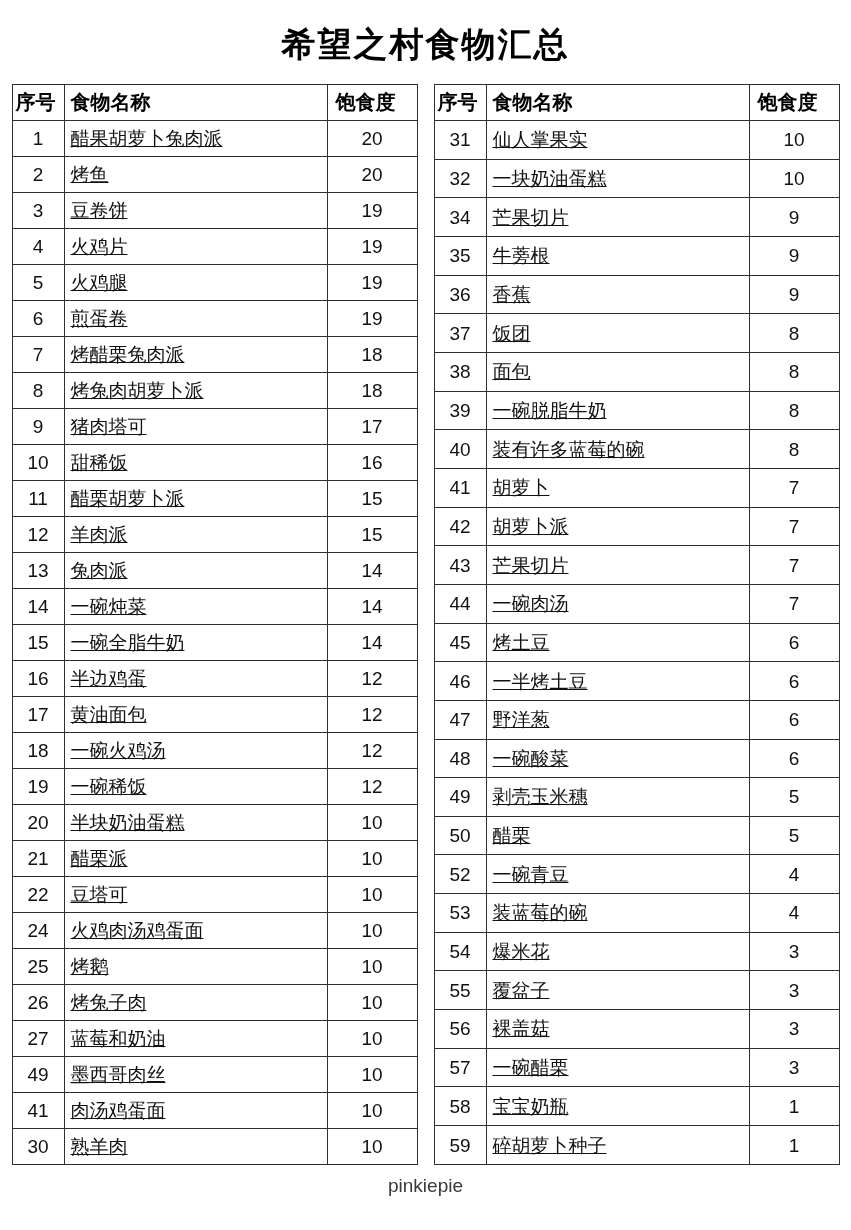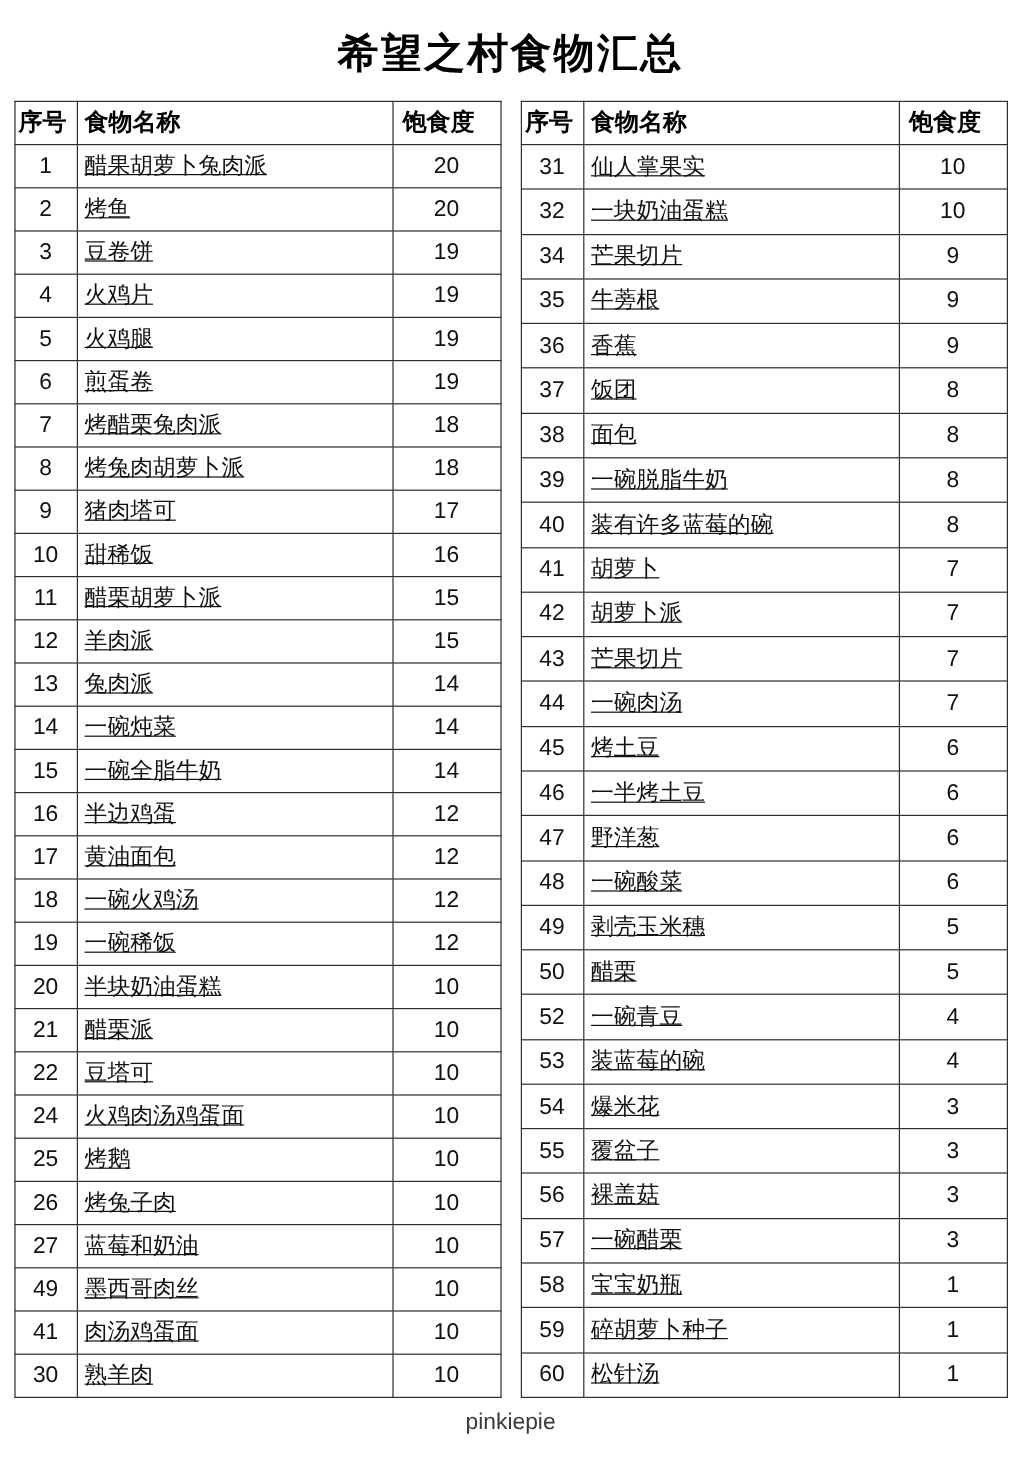--- a/index.html
+++ b/index.html
@@ -405,25 +405,20 @@
           <tr>
             <td class="col-idx">58</td>
             <td class="col-name">宝宝奶瓶</td>
             <td class="col-val">1</td>
           </tr>
           <tr>
             <td class="col-idx">59</td>
             <td class="col-name">碎胡萝卜种子</td>
             <td class="col-val">1</td>
           </tr>
-          <tr>
-            <td class="col-idx">60</td>
-            <td class="col-name">松针汤</td>
-            <td class="col-val">1</td>
-          </tr>
         </tbody>
     </table>
 
   </div>
 
   <div class="footer">pinkiepie</div>
 
 </div>
 
 </body></html>

